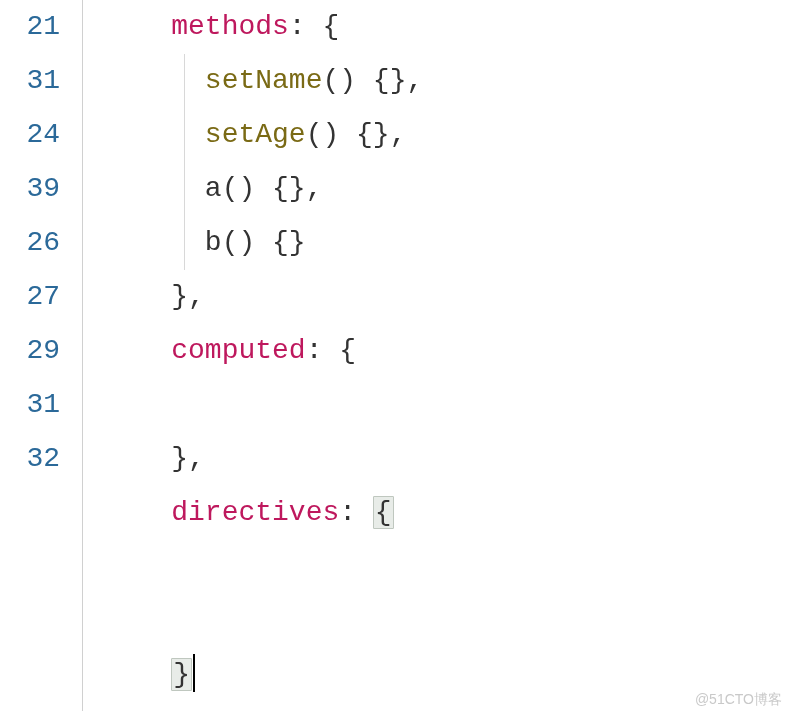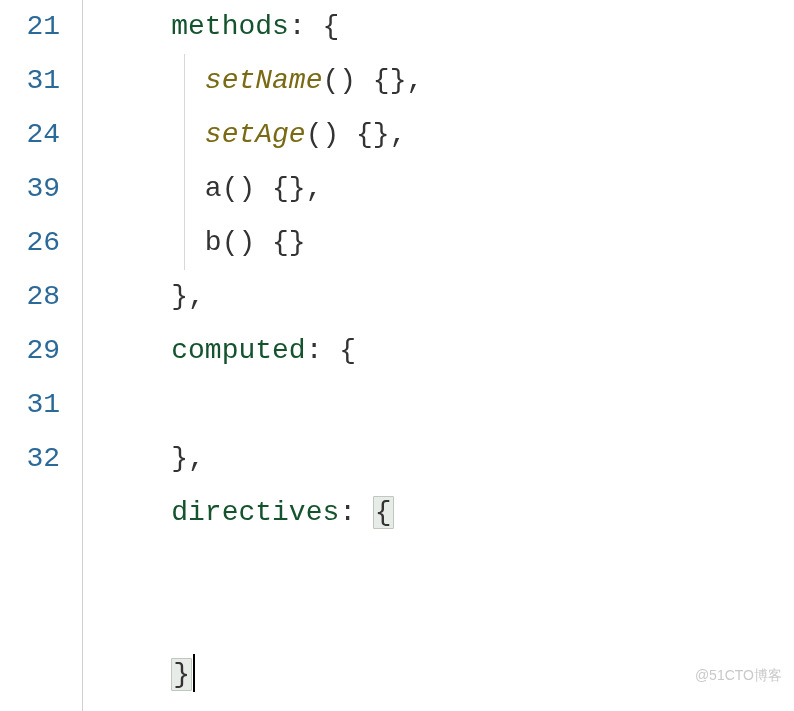--- a/index.html
+++ b/index.html
@@ -63,59 +63,59 @@
       position: relative;
     }
     .indent-guide-short {
       position: absolute;
       left: 84px;
       top: 54px;
       width: 1px;
       height: 216px;
       background: #d8d8d8;
     }
-    .tok-prop { color: #14532d; }
+    .tok-prop { color: #be185d; }
     .tok-punct { color: #333333; }
-    .tok-method { color: #7a6a15; font-style: italic; }
+    .tok-method { color: #7a6a15; }
     .tok-plain { color: #333333; }
     .hl-brace {
       background: #e8ece8;
       border: 1px solid #bfc7bf;
       padding: 0 1px;
       border-radius: 1px;
     }
     .cursor {
       display: inline-block;
       width: 2px;
       height: 38px;
       background: #000000;
       vertical-align: middle;
       margin-left: 1px;
       margin-bottom: 4px;
     }
     .watermark {
       position: absolute;
       right: 12px;
-      bottom: 26px;
+      bottom: 2px;
       font-size: 14px;
       color: #c9c9c9;
       font-family: Arial, sans-serif;
     }
   </style>
 </head>
 <body>
 
 <div class="editor">
   <div class="gutter">
     <div class="line">21</div>
     <div class="line">31</div>
     <div class="line">24</div>
     <div class="line">39</div>
     <div class="line">26</div>
-    <div class="line">28</div>
+    <div class="line">27</div>
     <div class="line">29</div>
     <div class="line">31</div>
     <div class="line">32</div>
   </div>
 
   <div class="fold-column">
     <div class="fold-line"></div>
   </div>
 
   <div class="code-area">

